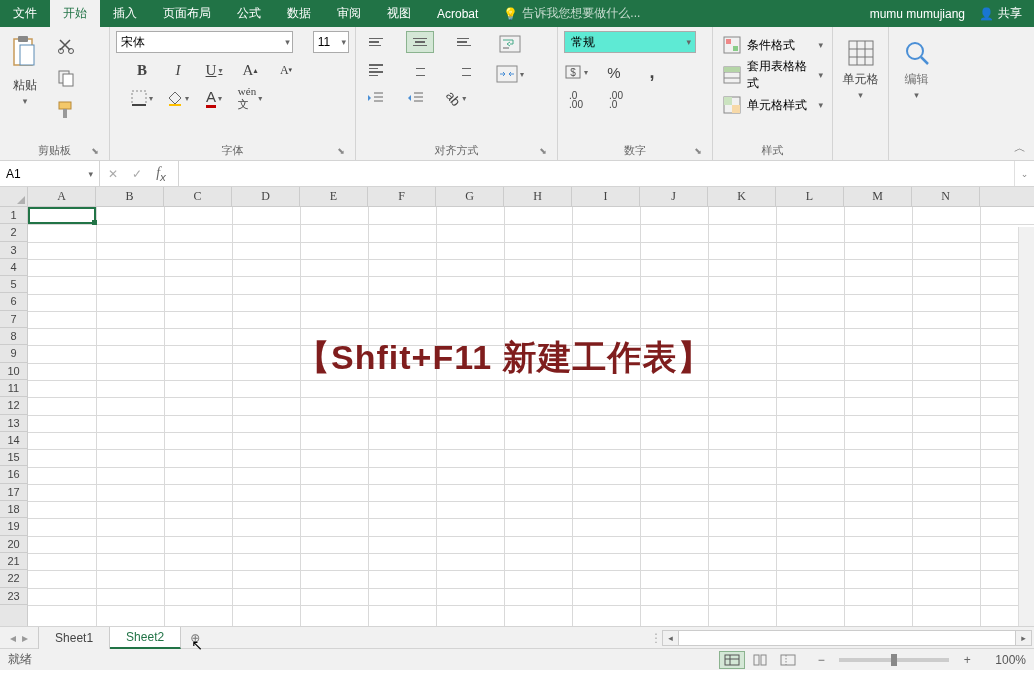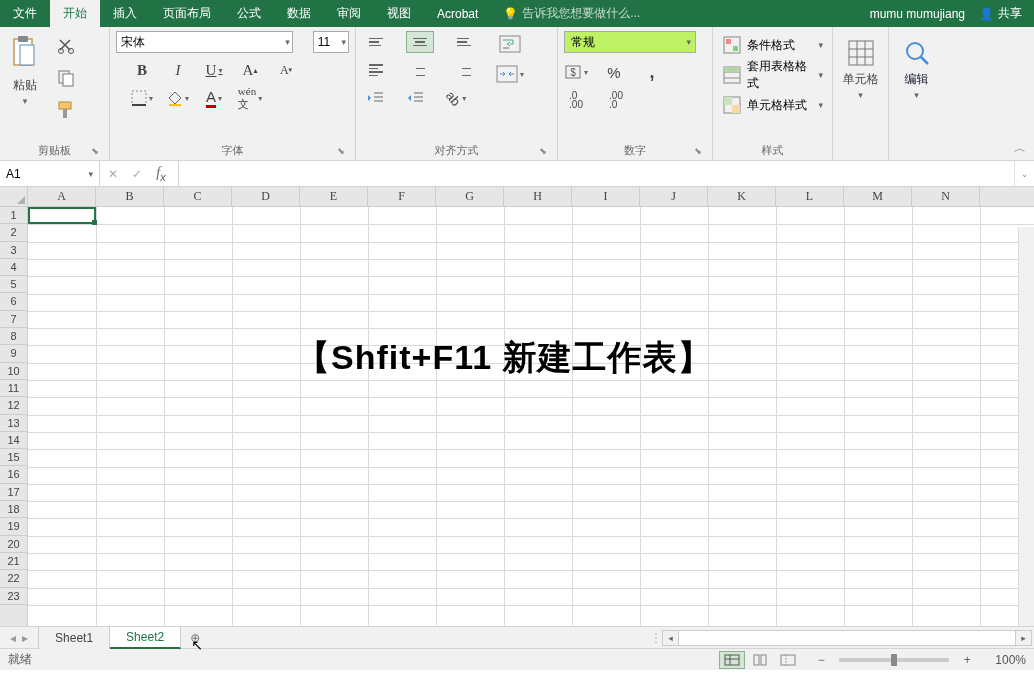--- a/index.html
+++ b/index.html
@@ -41,21 +41,21 @@
 .align-group { width: 202px; }
 .align-grid { display: grid; grid-template-columns: repeat(3, 28px); gap: 6px 16px; margin-bottom: 6px;}
 .align-btn { width: 28px; height: 22px; display: flex; align-items: center; justify-content: center; }
 .align-btn.active { background: #d4e7d6; border: 1px solid #8bb38f; }
 .lines { display:flex; flex-direction:column; gap:2px;}
 .lines span { display:block; height:1.5px; background:#666;}
 .align-extra { display: flex; flex-direction: column; gap: 8px; margin-left: 12px; padding-top: 2px;}
 .indent-row { display: flex; gap: 16px; padding-left: 2px;}
 
 .number-group { width: 155px; }
-.num-combo { width: 132px; height: 22px; border: 1px solid #ababab; background: #bef264; display: flex; align-items: center; padding: 0 6px; font-size: 12px; position:relative; margin-bottom: 8px; }
+.num-combo { width: 132px; height: 22px; border: 1px solid #ababab; background: #5eead4; display: flex; align-items: center; padding: 0 6px; font-size: 12px; position:relative; margin-bottom: 8px; }
 .num-combo .dd { position: absolute; right: 4px; font-size: 9px; color: #666;}
 .num-row { display: flex; gap: 14px; margin-bottom: 6px; align-items: center;}
 .num-row2 { display: flex; gap: 16px; }
 
 .style-group { width: 120px; }
 .style-item { display: flex; align-items: center; gap: 6px; height: 24px; padding: 0 4px; width: 108px;}
 .style-item .dd { margin-left: auto; font-size: 9px; color: #666;}
 .style-ico { width: 18px; height: 18px; display:flex; align-items:center; justify-content:center;}
 
 .cell-group { width: 56px; }
@@ -78,21 +78,21 @@
 .corner::after { content:""; position:absolute; right:2px; bottom:2px; width:0; height:0; border-style:solid; border-width: 0 0 8px 8px; border-color: transparent transparent #b0b0b0 transparent;}
 .col-h { width: 68px; border-right: 1px solid #ccc; text-align: center; font-size: 12px; color: #444; line-height: 19px; font-family: "SimSun", serif;}
 .grid-body { flex: 1; display: flex; overflow: hidden; position: relative;}
 .row-headers { width: 28px; background: #e6e6e6; border-right: 1px solid #ccc;}
 .row-h { height: 17.3px; border-bottom: 1px solid #ccc; text-align: center; font-size: 11px; color: #444; line-height: 17px;}
 .cells { flex: 1; position: relative; background: #fff; }
 .grid-lines-v { position:absolute; top:0; bottom:0; border-right:1px solid #d9d9d9;}
 .grid-lines-h { position:absolute; left:0; right:0; border-bottom:1px solid #d9d9d9;}
 .active-cell { position:absolute; left:0; top:0; width:68px; height:17.3px; border:2px solid #227447; pointer-events:none;}
 .active-cell::after { content:""; position:absolute; right:-3px; bottom:-3px; width:5px; height:5px; background:#227447;}
-.overlay-text { position:absolute; left: 268px; top: 128px; font-size: 34px; font-weight: bold; color: #000000; white-space: nowrap; letter-spacing: 1px;}
+.overlay-text { position:absolute; left: 268px; top: 128px; font-size: 34px; font-weight: bold; color: #7f1d1d; white-space: nowrap; letter-spacing: 1px;}
 .vscroll { position:absolute; right:0; top:20px; bottom:0; width:16px; background:#f1f1f1; border-left:1px solid #dcdcdc;}
 
 .sheet-tabs { height: 22px; background: #f1f1f1; border-top: 1px solid #d4d4d4; display: flex; align-items: center; }
 .nav-arrows { display: flex; gap: 6px; padding: 0 10px; color: #999;}
 .sheet-tab { height: 22px; padding: 0 16px; display: flex; align-items: center; border-right: 1px solid #ccc; background: #f1f1f1; font-size: 12px; color: #444;}
 .sheet-tab.active { background: #fff; border-bottom: 2px solid #217346; color: #217346;}
 .sheet-tab.first { border-left: 1px solid #ccc;}
 .add-sheet { width: 28px; display:flex; align-items:center; justify-content:center; color:#777; position: relative;}
 .cursor-img { position:absolute; left: 10px; top: 6px; font-size: 14px; color:#000;}
 .tab-hsplit { width: 8px; color:#aaa; margin-left: auto; margin-right: 4px;}
@@ -408,21 +408,21 @@
   </div>
 
   <div class="group edit-group">
     <div class="group-body cell-body">
       <div class="big-ico">
           <svg width="28" height="28">
             <circle cx="12" cy="12" r="8" fill="none" stroke="#4a8fd6" stroke-width="2"></circle>
             <line x1="18" y1="18" x2="25" y2="25" stroke="#4a8fd6" stroke-width="2.5"></line>
           </svg>
         </div>
-      <span style="font-size:12px;color:#0f172a;">编辑</span>
+      <span style="font-size:12px;color:#737373;">编辑</span>
       <span style="font-size:9px;color:#666;">▾</span>
     </div>
     <div class="group-label"></div>
   </div>
 
   <div class="ribbon-collapse">︿</div>
 </div>
 
 <div class="formula-bar">
   <div class="name-box">

